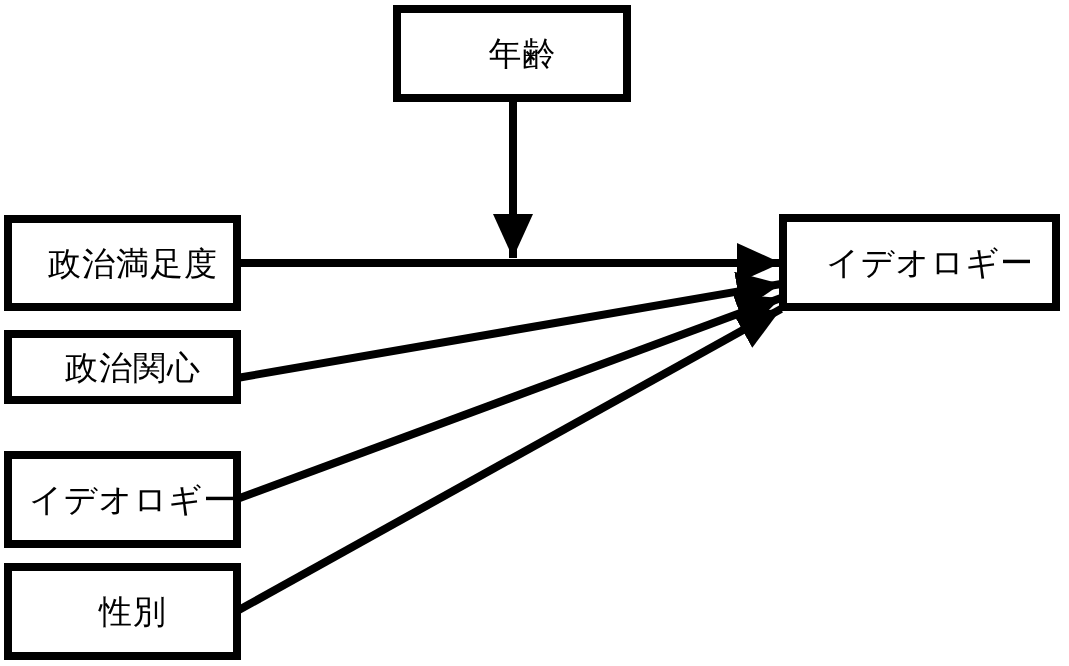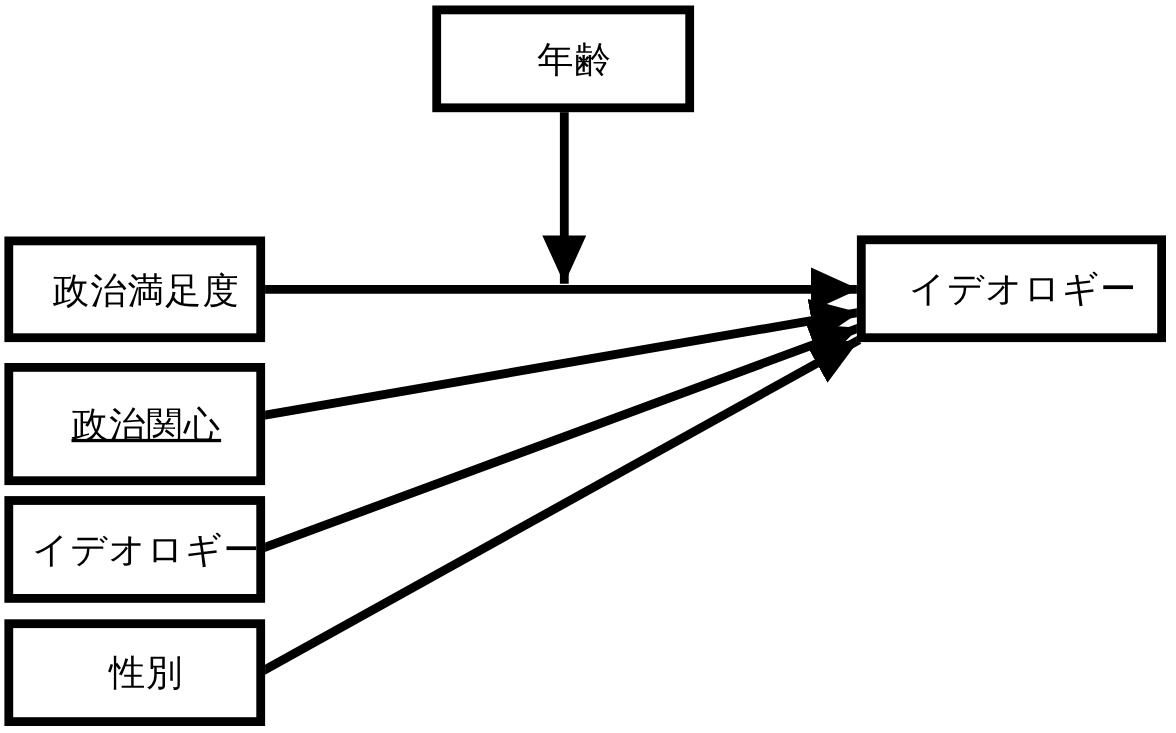--- a/index.html
+++ b/index.html
@@ -35,21 +35,21 @@
   .node-label {
     font-size: 33px;
     color: #000000;
     line-height: 1;
     white-space: nowrap;
     letter-spacing: 1px;
   }
   
   #node-age          { left: 393px; top: 5px;   width: 238px; height: 97px; }
   #node-satisfaction { left: 4px;   top: 215px; width: 237px; height: 96px; }
-  #node-interest     { left: 4px;   top: 330px; width: 237px; height: 111px; text-decoration: underline; }
+  #node-interest     { left: 4px;   top: 330px; width: 237px; height: 74px; }
   #node-ideology     { left: 4px;   top: 451px; width: 237px; height: 97px; }
   #node-gender       { left: 4px;   top: 563px; width: 237px; height: 97px; }
   #node-outcome      { left: 779px; top: 214px; width: 281px; height: 97px; }
 </style>
 </head>
 <body>
 
 <div class="canvas">
 
   <svg class="edges-layer" width="1069" height="666" viewBox="0 0 1069 666" xmlns="http://www.w3.org/2000/svg">

